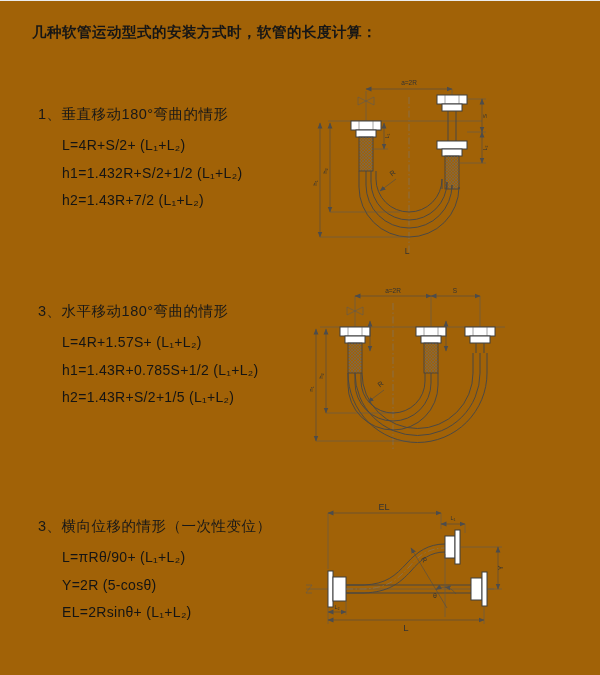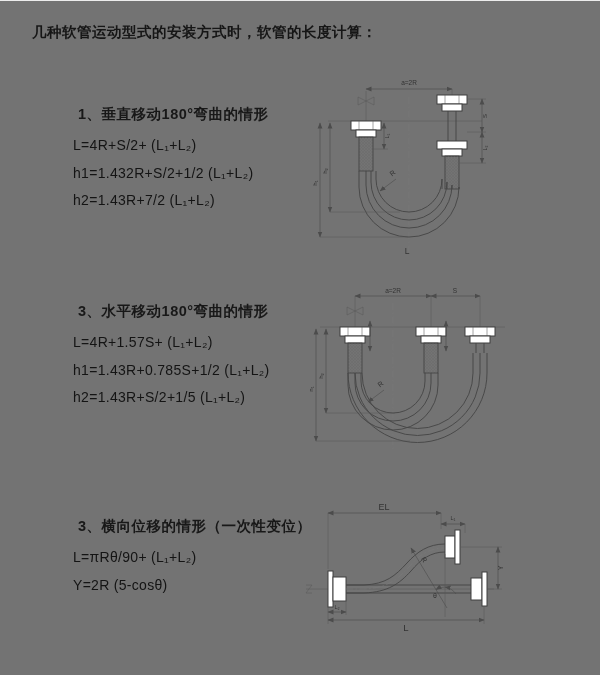--- a/index.html
+++ b/index.html
@@ -1,27 +1,27 @@
 <!DOCTYPE html>
 <html><head>
 <meta charset="utf-8">
 <style>
   html,body{margin:0;padding:0;background:#ffffff;}
   .page{
-    position:relative;width:600px;height:675px;background:#737373;
+    position:relative;width:600px;height:675px;background:#a16207;
     font-family:"Liberation Sans",sans-serif;color:#1c1c1c;overflow:hidden;
     border-top:1px solid #ececec;
   }
   .page-title{
     position:absolute;left:32px;top:22px;font-size:14.5px;font-weight:700;
     letter-spacing:0.5px;color:#161616;
   }
   .section{position:absolute;left:38px;}
-  .section-heading{font-size:14.5px;font-weight:700;color:#181818;letter-spacing:0.5px;margin-left:40px;}
-  .formulas{margin:8px 0 0 35px;font-size:14px;line-height:27.5px;color:#141414;letter-spacing:0.3px;}
+  .section-heading{font-size:14.5px;font-weight:400;color:#181818;letter-spacing:0.5px;}
+  .formulas{margin:8px 0 0 24px;font-size:14px;line-height:27.5px;color:#141414;letter-spacing:0.3px;}
   .s1{top:104px;} .s2{top:301px;} .s3{top:516px;}
   svg{position:absolute;}
   svg text{font-family:"Liberation Sans",sans-serif;fill:#333;}
   .thin{stroke:#5a5a5a;stroke-width:0.55;fill:none;}
   .dim{stroke:#4c4c4c;stroke-width:0.6;fill:none;}
   .hose{stroke:#474747;stroke-width:0.95;fill:none;}
   .part{stroke:#3f3f3f;stroke-width:1;fill:#fff;}
   .cl{stroke:#7a7a7a;stroke-width:0.55;fill:none;stroke-dasharray:7 2.5 1.5 2.5;}
 </style>
 </head>
@@ -47,20 +47,21 @@
       <div>h1=1.43R+0.785S+1/2 (L₁+L₂)</div>
       <div>h2=1.43R+S/2+1/5 (L₁+L₂)</div>
     </div>
   </div>
 
   <div class="section s3">
     <div class="section-heading">3、横向位移的情形（一次性变位）</div>
     <div class="formulas">
       <div>L=πRθ/90+ (L₁+L₂)</div>
       <div>Y=2R (5-cosθ)</div>
+      <div>EL=2Rsinθ+ (L₁+L₂)</div>
     </div>
   </div>
 
   <svg style="left:312px;top:70px;" width="215" height="195" viewBox="0 0 215 195">
     <defs>
       <marker id="m1a" markerWidth="7" markerHeight="7" refX="5.5" refY="3" orient="auto-start-reverse" markerUnits="userSpaceOnUse">
         <path d="M0,0.6 L6,3 L0,5.4 z" fill="#4c4c4c"></path>
       </marker>
       <pattern id="h1p" width="3" height="3" patternUnits="userSpaceOnUse">
         <path d="M0,3 l3,-3 M0,0 l3,3" stroke="#6b6b6b" stroke-width="0.5"></path>

